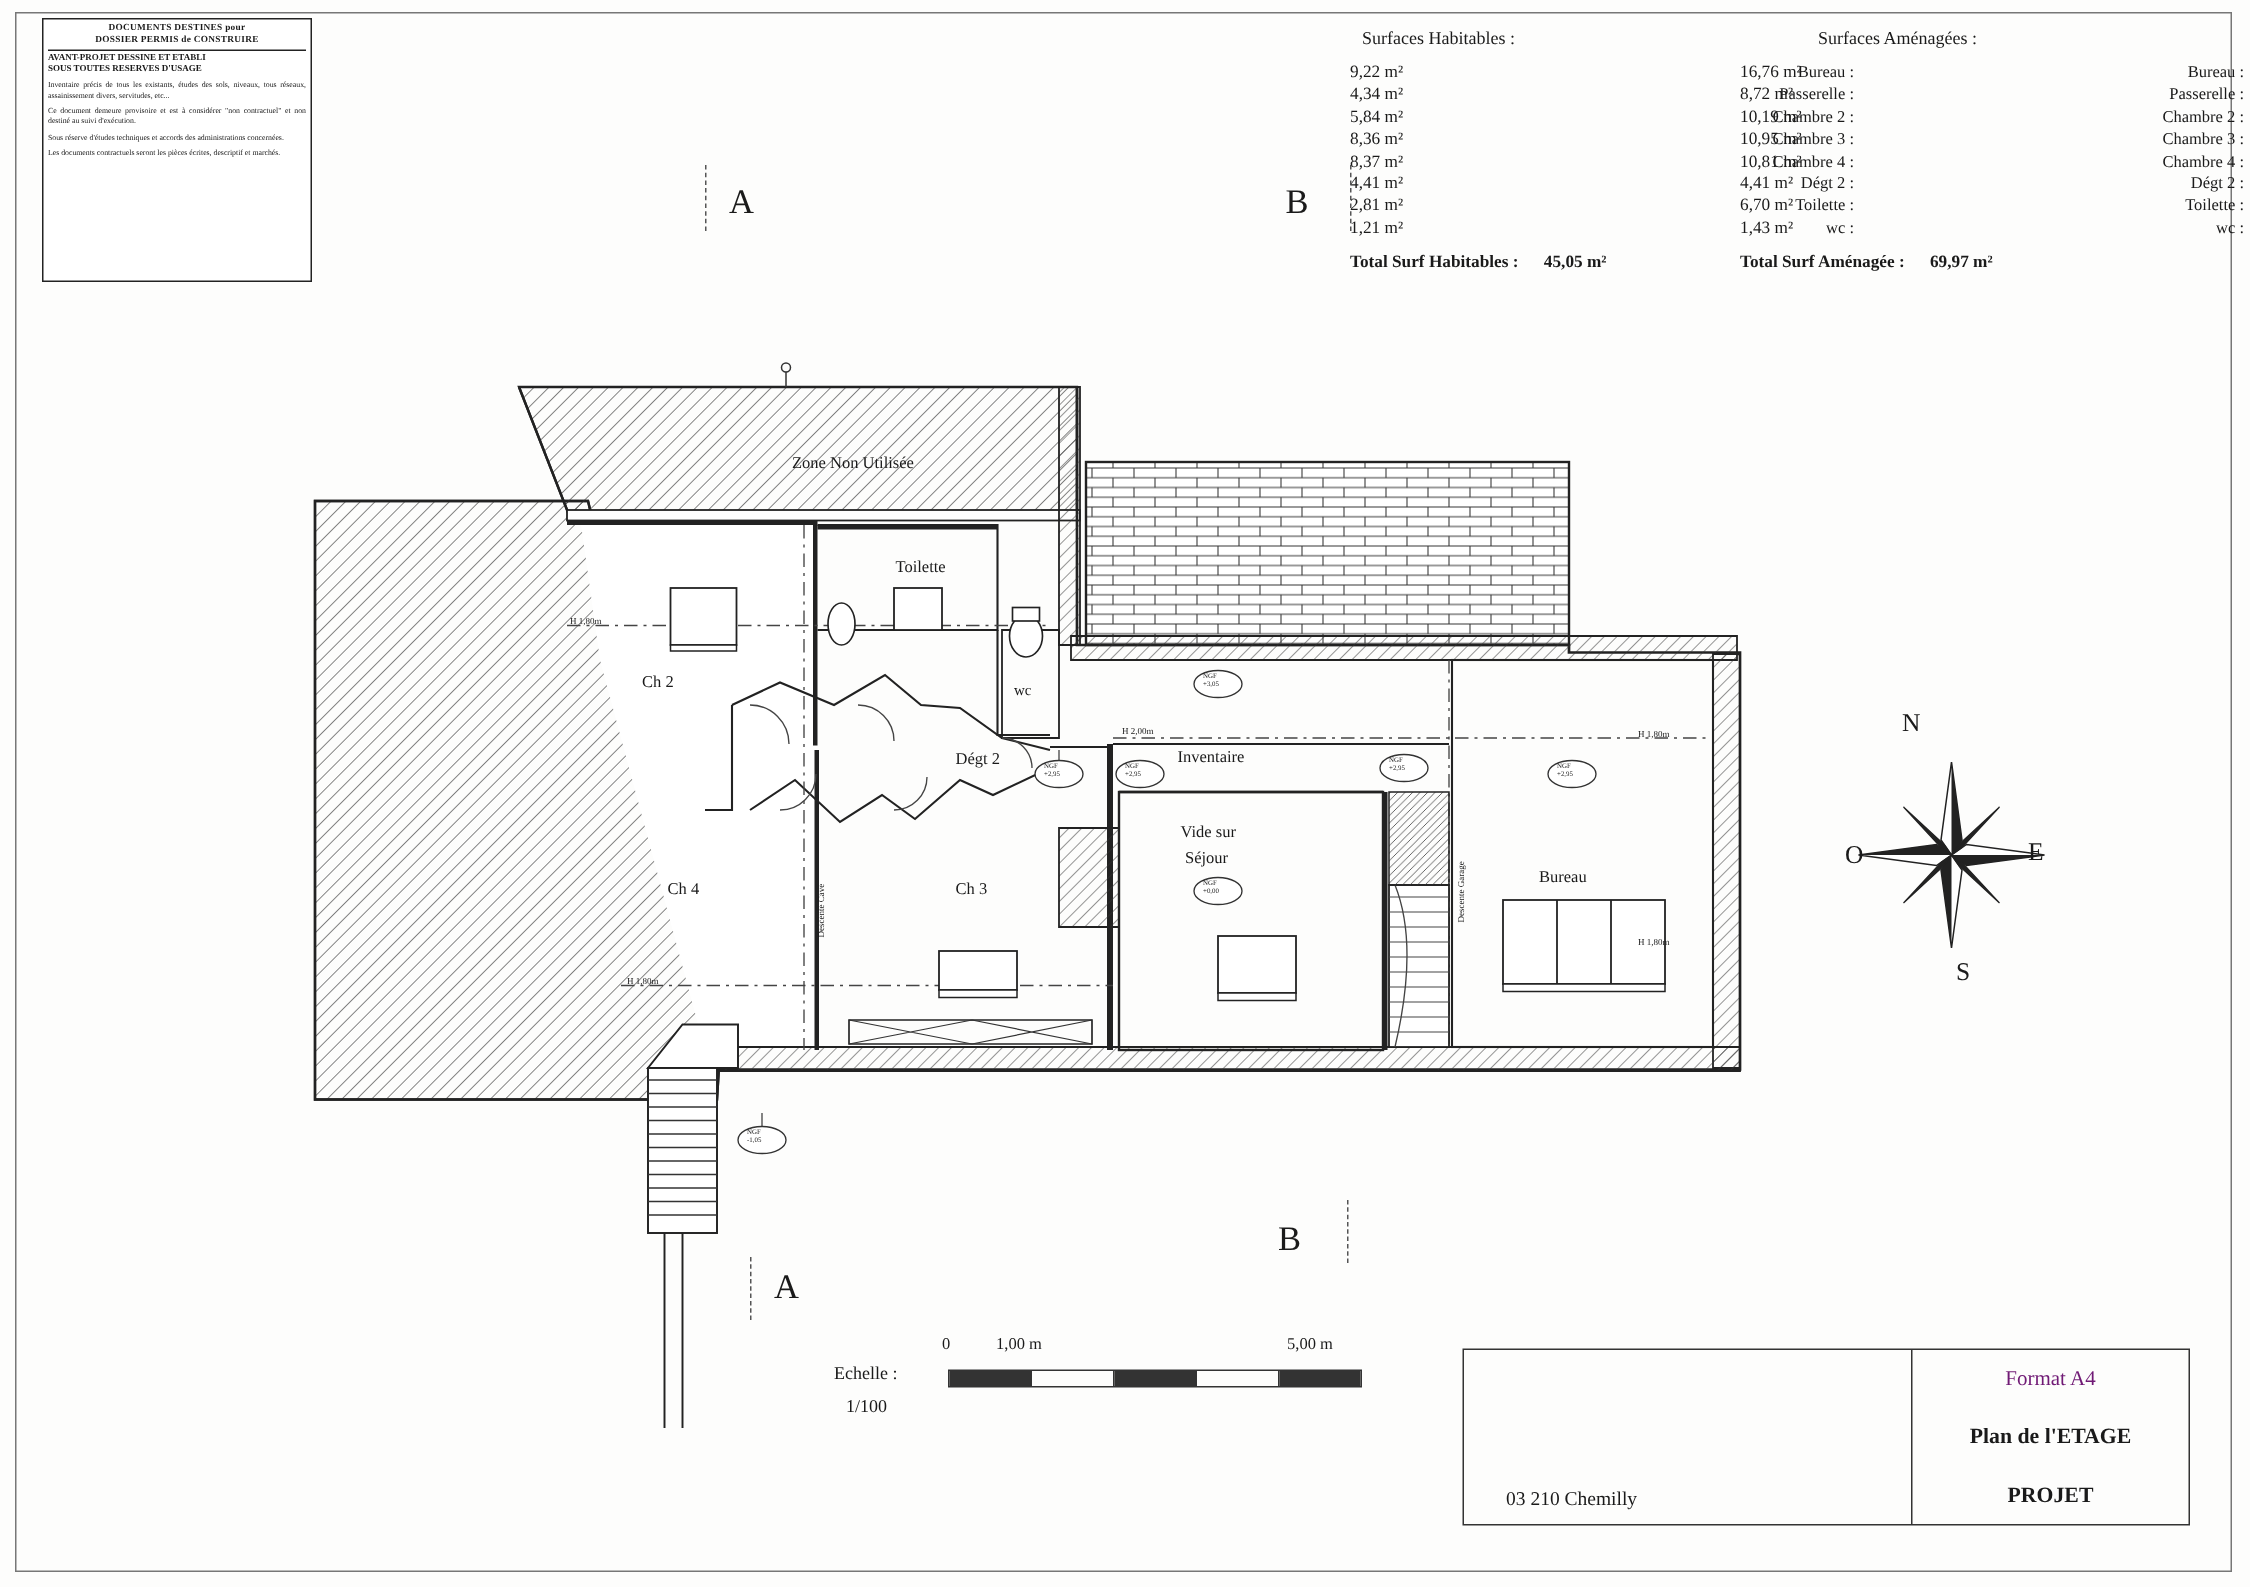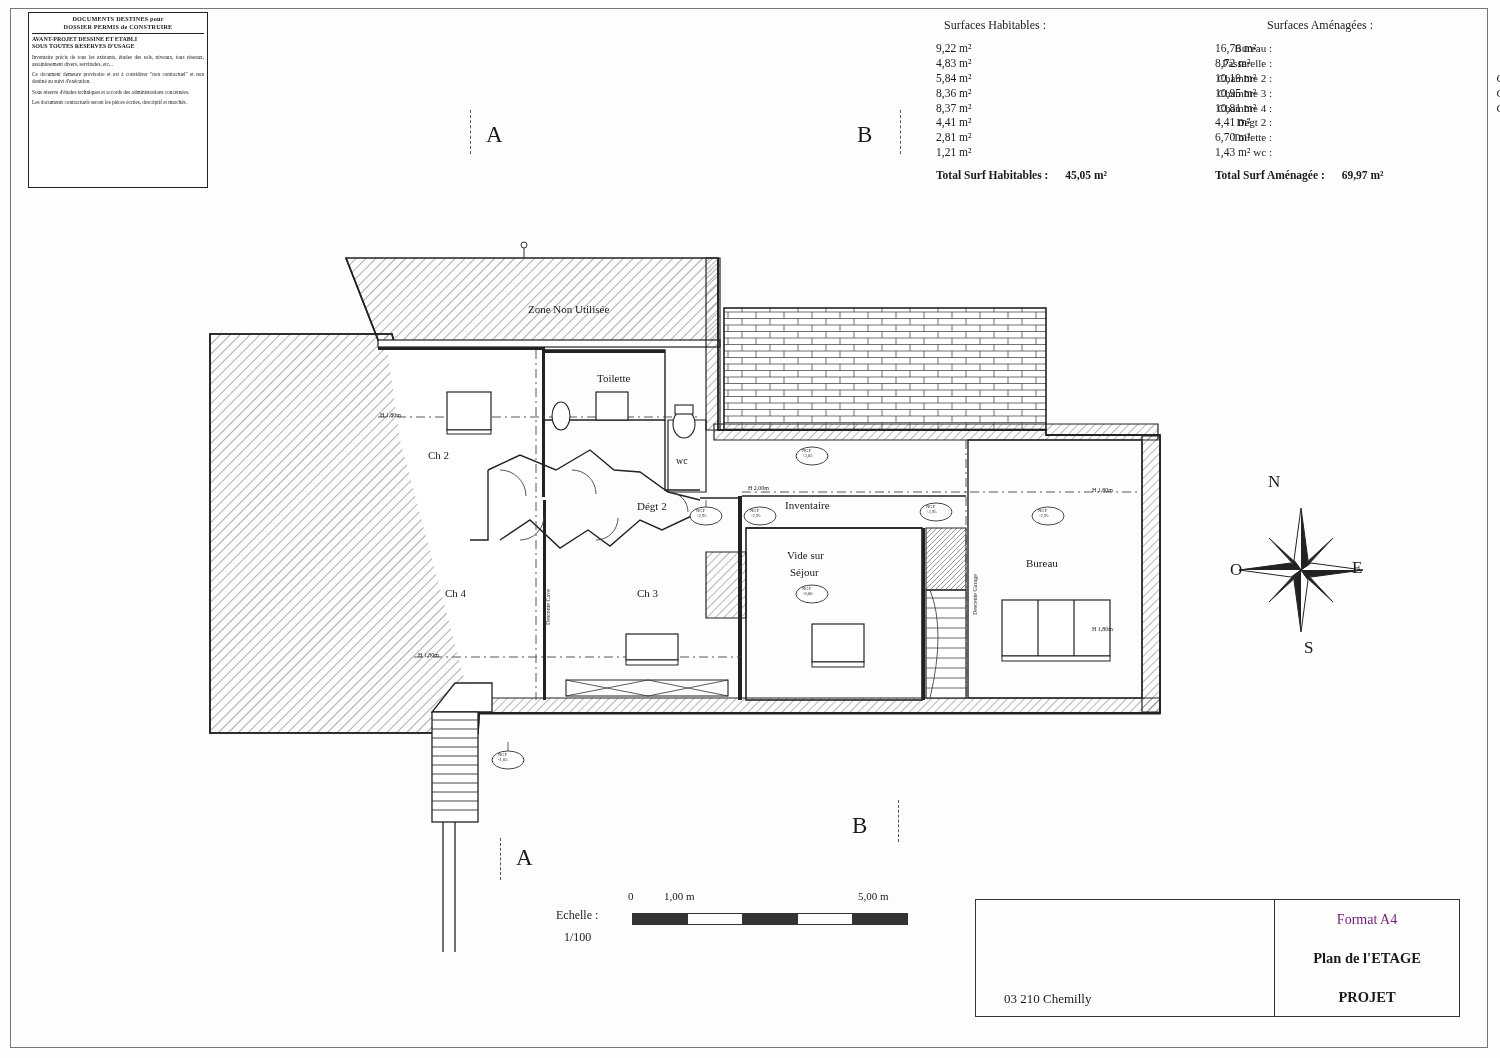--- a/index.html
+++ b/index.html
@@ -74,22 +74,20 @@
   .surf-title {
     text-align: center;
     font-style: italic;
     font-weight: bold;
     font-size: 12.5px;
     margin-left: 70px;
     margin-bottom: 6px;
   }
   .surf-cols {
     display: flex;
-    gap: 34px;
-    margin-left: 36px;
   }
   .surf-col { width: 260px; }
   .surf-col h4 {
     margin: 0 0 8px 0;
     font-size: 12px;
     font-weight: normal;
     text-align: left;
     padding-left: 8px;
   }
   .surf-col.right h4 { padding-left: 52px; }
@@ -262,21 +260,21 @@
       <div class="surf-col left">
         <h4>Surfaces Habitables :</h4>
         <table class="surf">
           <tbody>
               <tr>
             <td class="lbl">Bureau :</td>
             <td class="val">9,22 m²</td>
           </tr>
           <tr>
             <td class="lbl">Passerelle :</td>
-            <td class="val">4,83 m²</td>
+            <td class="val">4,34 m²</td>
           </tr>
           <tr>
             <td class="lbl">Chambre 2 :</td>
             <td class="val">5,84 m²</td>
           </tr>
           <tr>
             <td class="lbl">Chambre 3 :</td>
             <td class="val">8,36 m²</td>
           </tr>
           <tr>
@@ -522,21 +520,21 @@
   <div class="lbl" style="left:528px; top:303px;">Zone Non Utilisée</div>
   <div class="lbl" style="left:597px; top:372px;">Toilette</div>
   <div class="lbl sm" style="left:676px; top:455px;">wc</div>
   <div class="lbl" style="left:428px; top:449px;">Ch 2</div>
   <div class="lbl" style="left:637px; top:500px;">Dégt 2</div>
   <div class="lbl" style="left:445px; top:587px;">Ch 4</div>
   <div class="lbl" style="left:637px; top:587px;">Ch 3</div>
   <div class="lbl" style="left:785px; top:499px;">Inventaire</div>
   <div class="lbl" style="left:787px; top:549px;">Vide sur</div>
   <div class="lbl" style="left:790px; top:566px;">Séjour</div>
-  <div class="lbl" style="left:1026px; top:557px;">Bureau</div>
+  <div class="lbl" style="left:1026px; top:579px;">Bureau</div>
 
   <div class="lbl xs rot90" style="left:545px; top:625px;">Descente Cave</div>
   <div class="lbl xs rot90" style="left:972px; top:615px;">Descente Garage</div>
 
   <div class="lbl xs" style="left:380px; top:412px;">H 1,80m</div>
   <div class="lbl xs" style="left:418px; top:652px;">H 1,80m</div>
   <div class="lbl xs" style="left:1092px; top:487px;">H 1,80m</div>
   <div class="lbl xs" style="left:1092px; top:626px;">H 1,80m</div>
   <div class="lbl xs" style="left:748px; top:485px;">H 2,00m</div>
 

